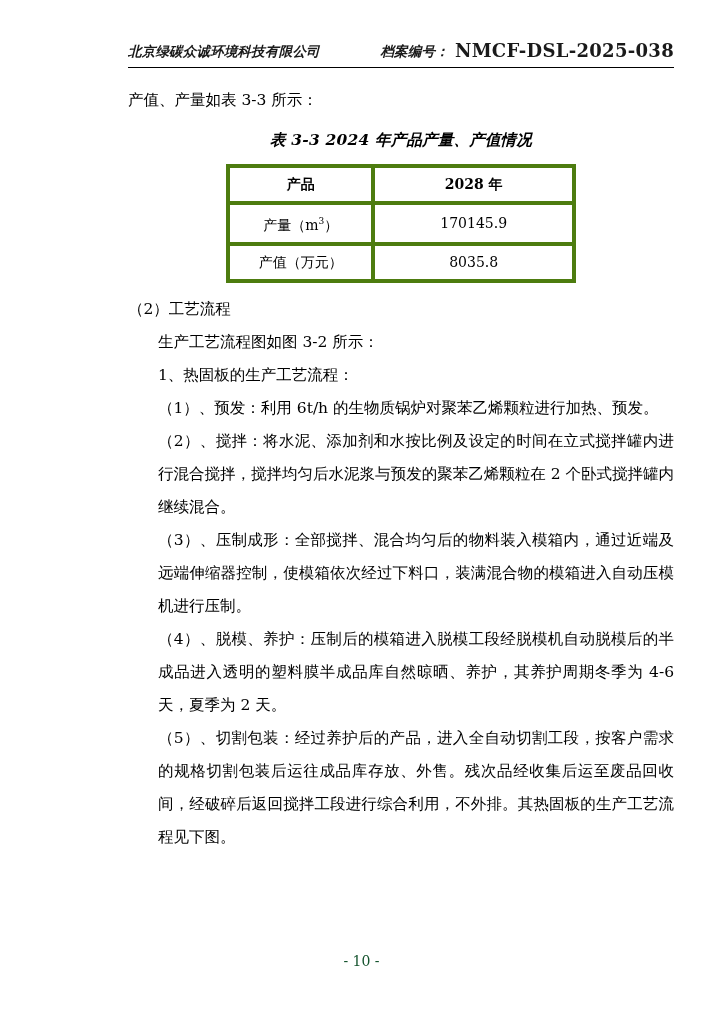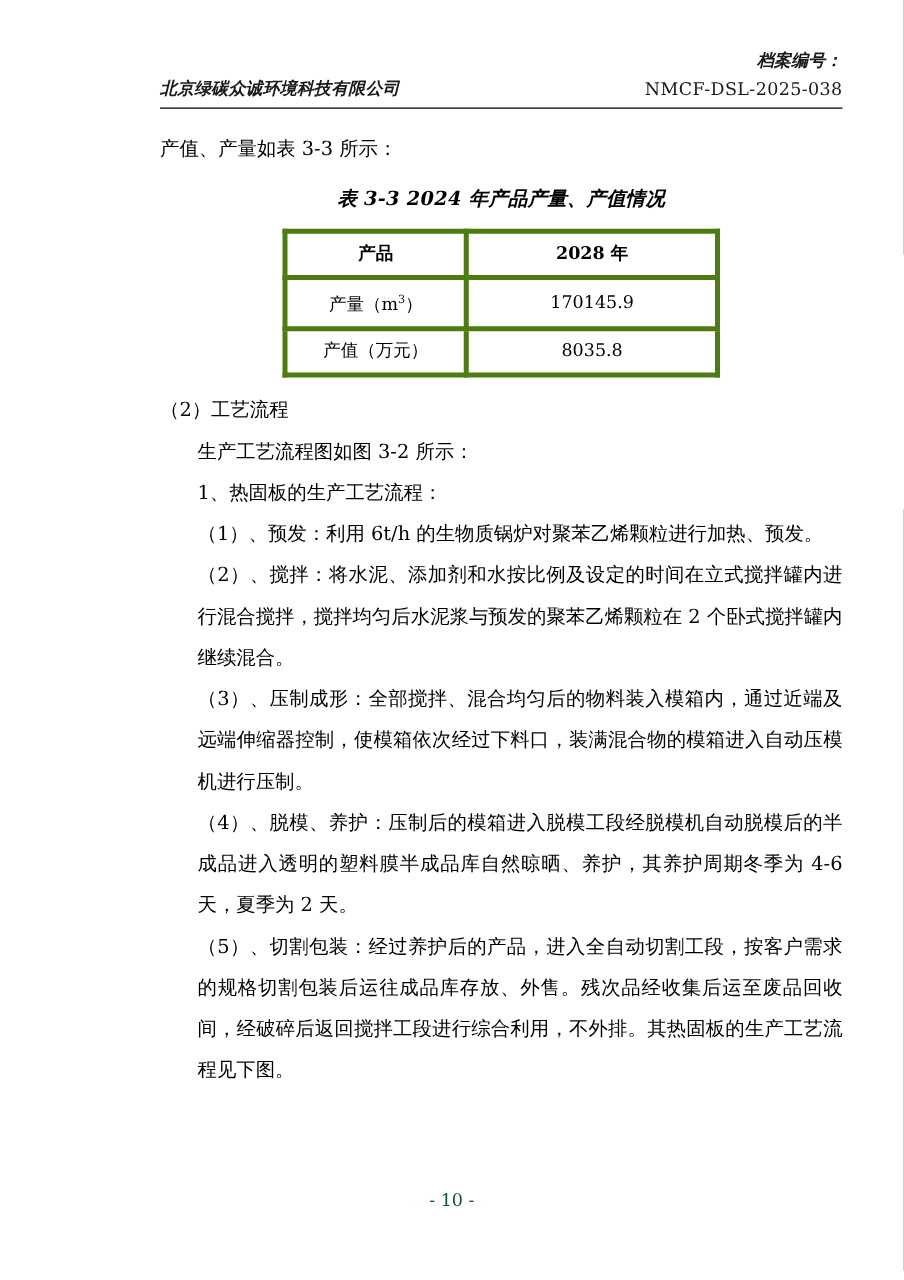--- a/index.html
+++ b/index.html
@@ -42,27 +42,26 @@
     font-size: 13.5px;
   }
   .header-right {
     display: flex;
     align-items: flex-end;
     gap: 6px;
     font-family: "DejaVu Serif", "Liberation Serif", serif;
     font-weight: bold;
     font-style: italic;
     font-size: 13.5px;
-    flex-direction: column;
   }
   .header-right .doc-no {
     font-style: normal;
-    font-weight: normal;
+    font-weight: bold;
     font-family: "DejaVu Serif", "Liberation Serif", serif;
-    font-size: 14px;
+    font-size: 18px;
     letter-spacing: 0.3px;
   }
   .header-rule {
     border-bottom: 1.2px solid #000;
     margin-top: 2px;
   }
   
   .doc-body {
     margin-top: 16px;
     font-family: "DejaVu Serif", "Liberation Serif", serif;

